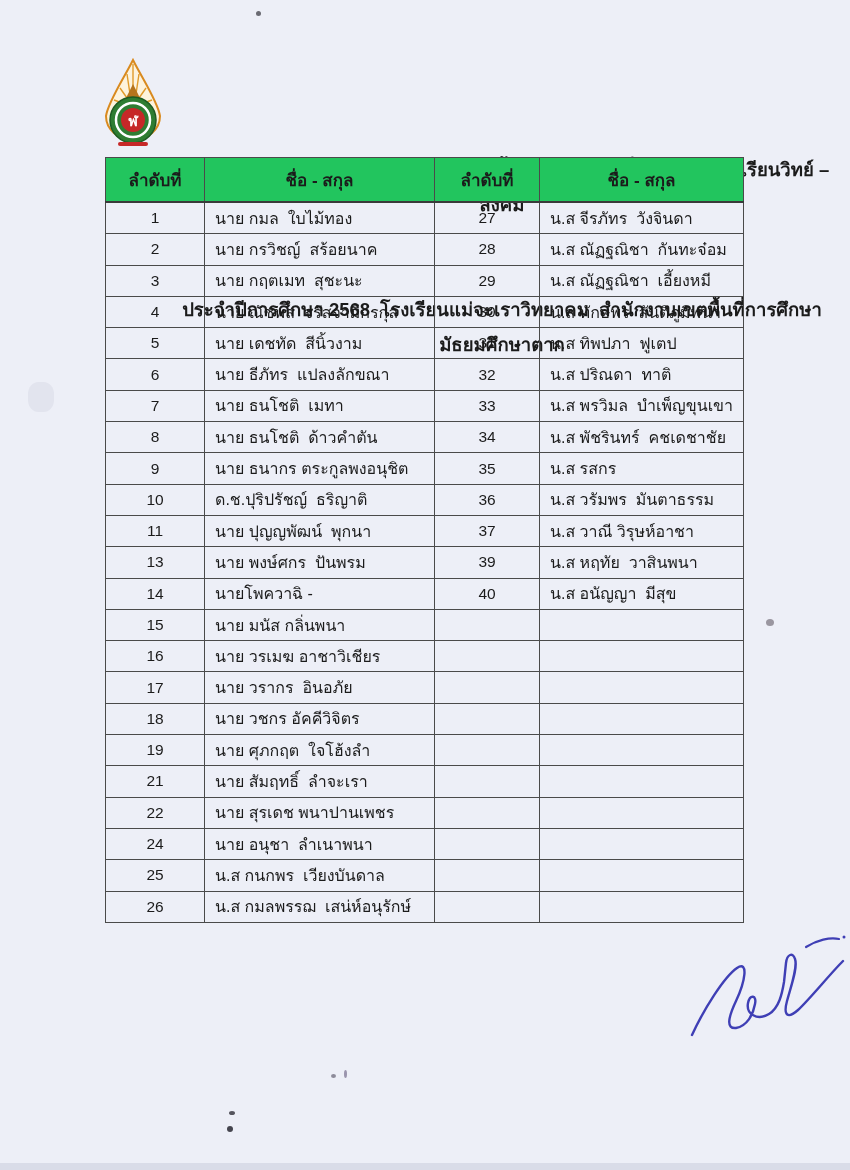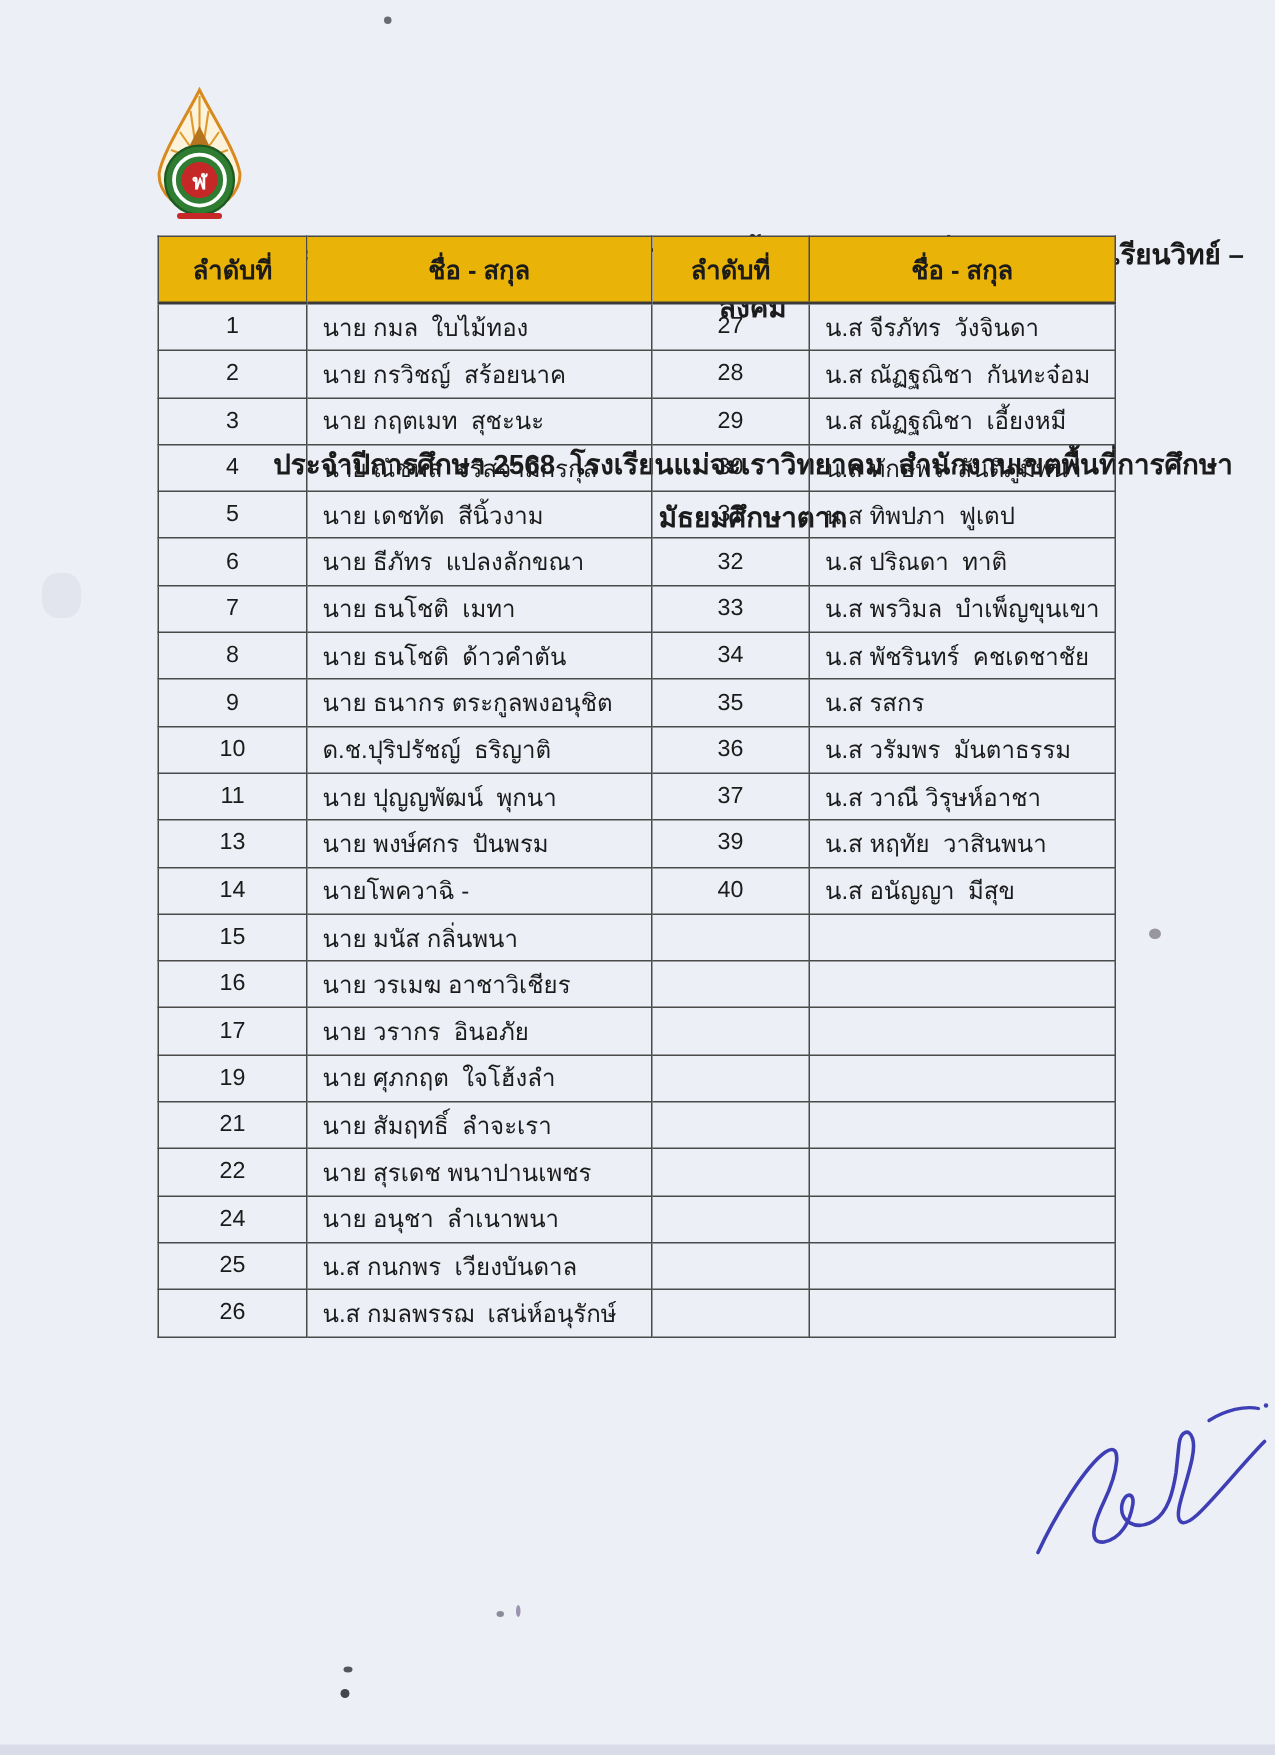--- a/index.html
+++ b/index.html
@@ -32,21 +32,21 @@
   table.results col.c-name1{width:230px;}
   table.results col.c-no2{width:105px;}
   table.results col.c-name2{width:201px;}
   table.results th, table.results td{
     border:1px solid #4a4a4a;
     padding:0 10px;
     overflow:hidden;
     white-space:pre;
   }
   table.results th{
-    background:#eab308;
+    background:#22c55e;
     height:43px;
     font-size:17px;
     font-weight:bold;
     border-bottom:2px solid #3a3a3a;
   }
   table.results td{height:30.3px;}
   td.num{text-align:center;font-size:15.5px;}
   td.name{text-align:left;margin-left:28px;}
   
   .signature{position:absolute;left:678px;top:925px;width:172px;height:118px;}
@@ -200,20 +200,26 @@
           <td class="num"></td>
           <td class="name"></td>
         </tr>
         <tr>
           <td class="num">17</td>
           <td class="name">นาย วรากร  อินอภัย</td>
           <td class="num"></td>
           <td class="name"></td>
         </tr>
         <tr>
+          <td class="num">18</td>
+          <td class="name">นาย วชกร อัคคีวิจิตร</td>
+          <td class="num"></td>
+          <td class="name"></td>
+        </tr>
+        <tr>
           <td class="num">19</td>
           <td class="name">นาย ศุภกฤต  ใจโฮ้งลำ</td>
           <td class="num"></td>
           <td class="name"></td>
         </tr>
         <tr>
           <td class="num">21</td>
           <td class="name">นาย สัมฤทธิ์  ลำจะเรา</td>
           <td class="num"></td>
           <td class="name"></td>

